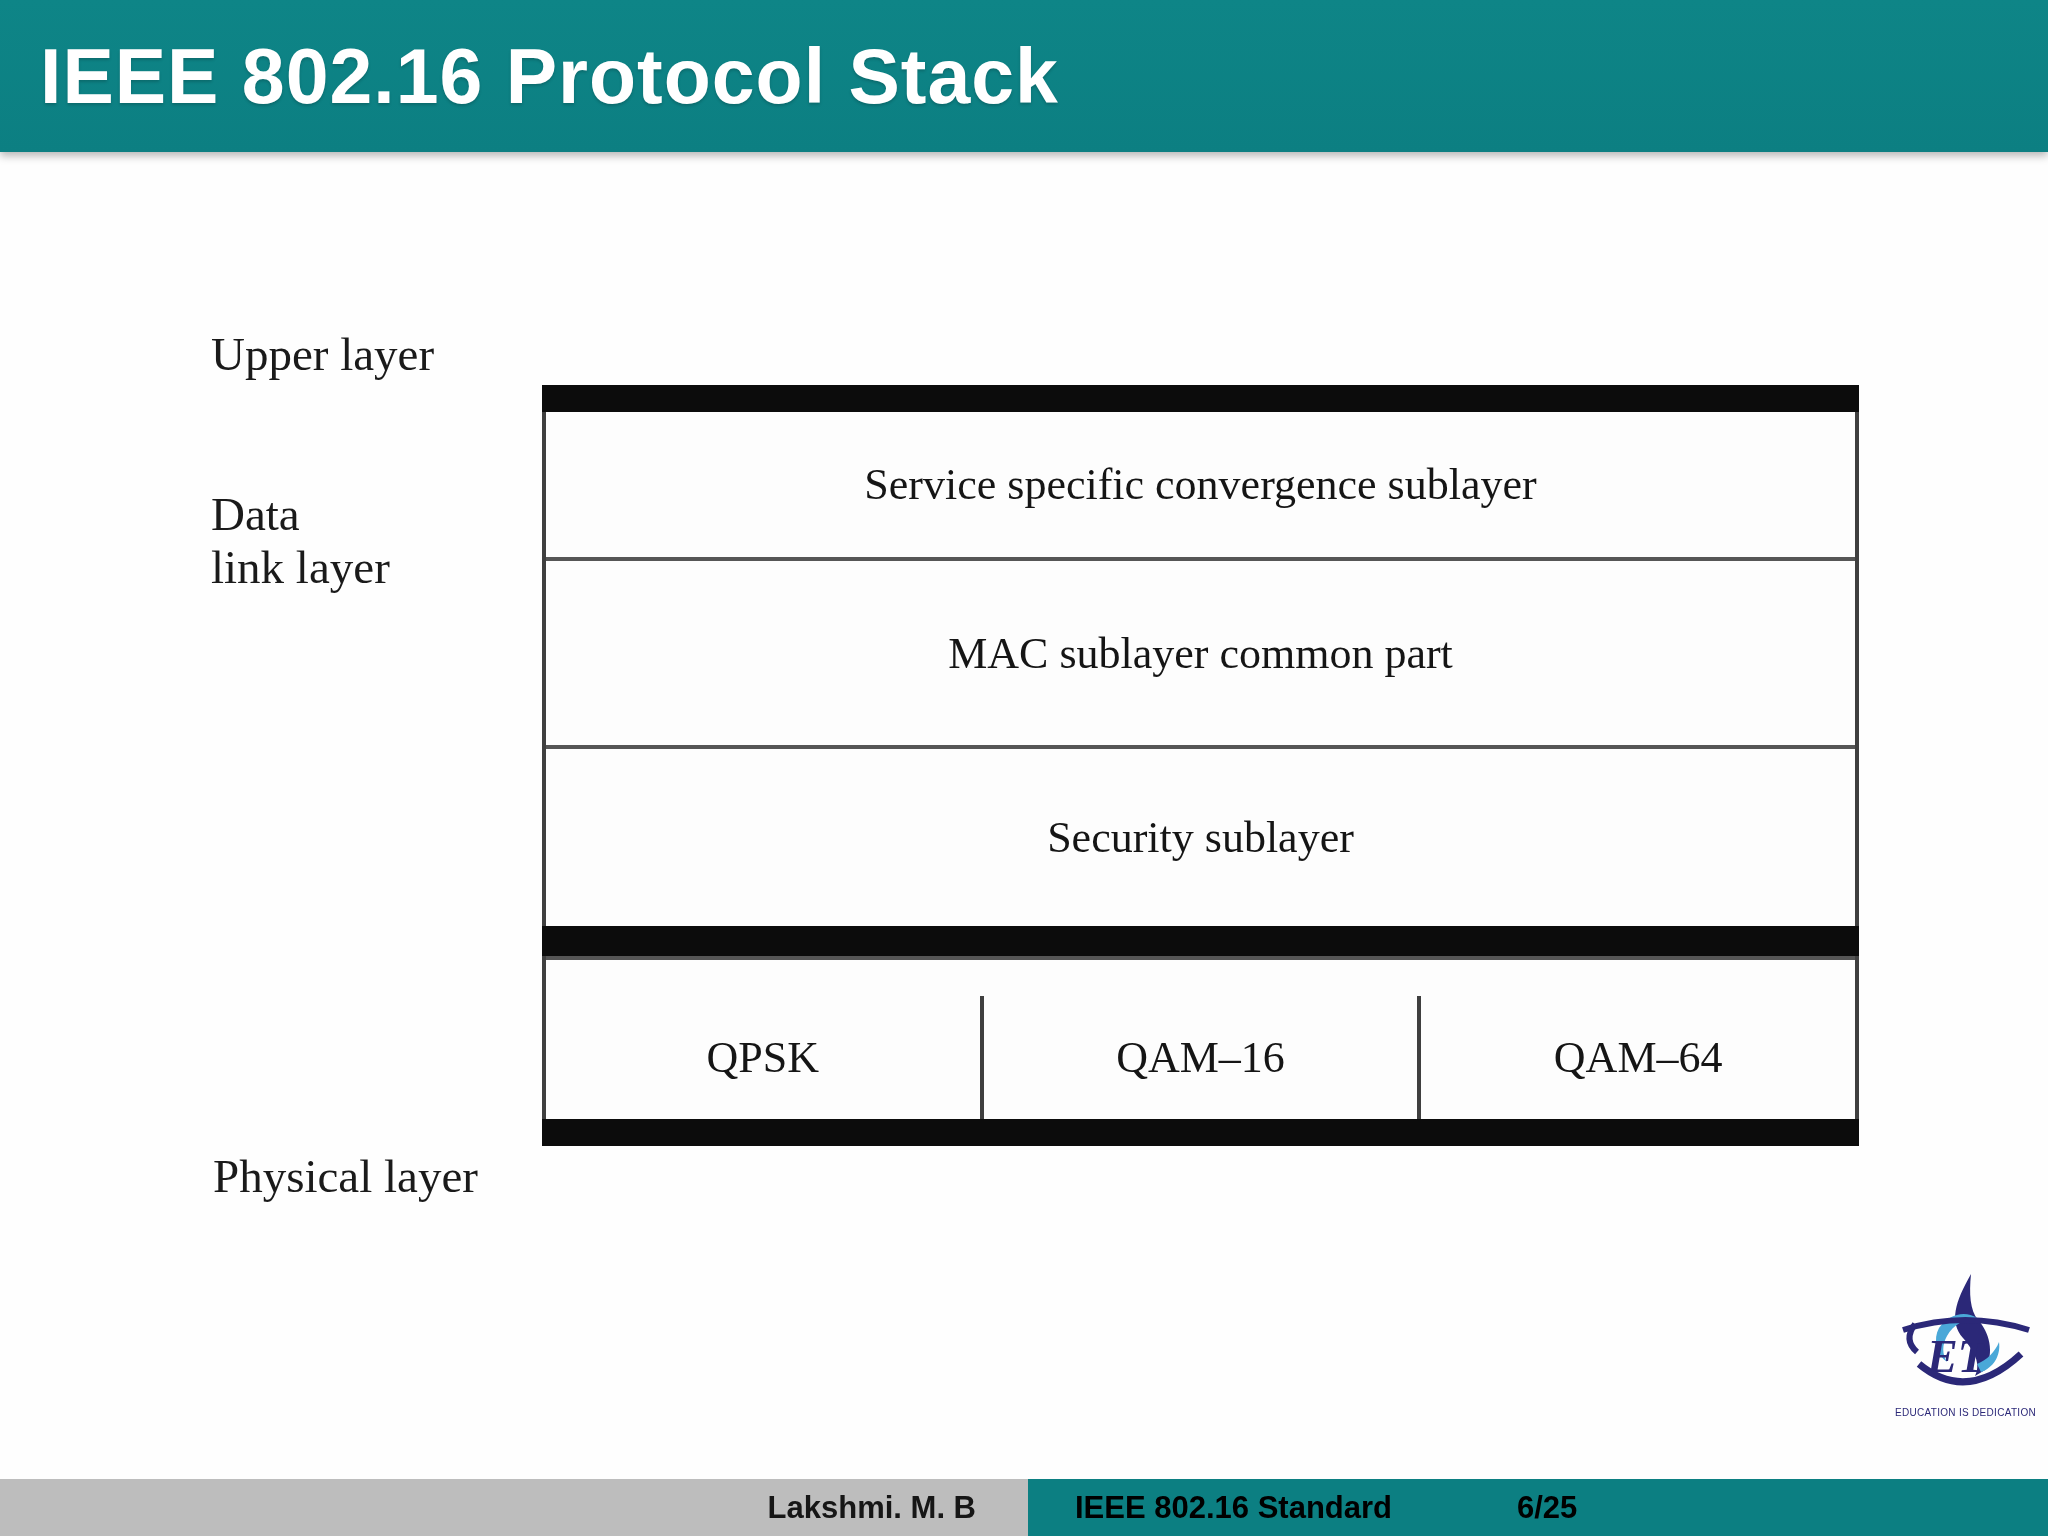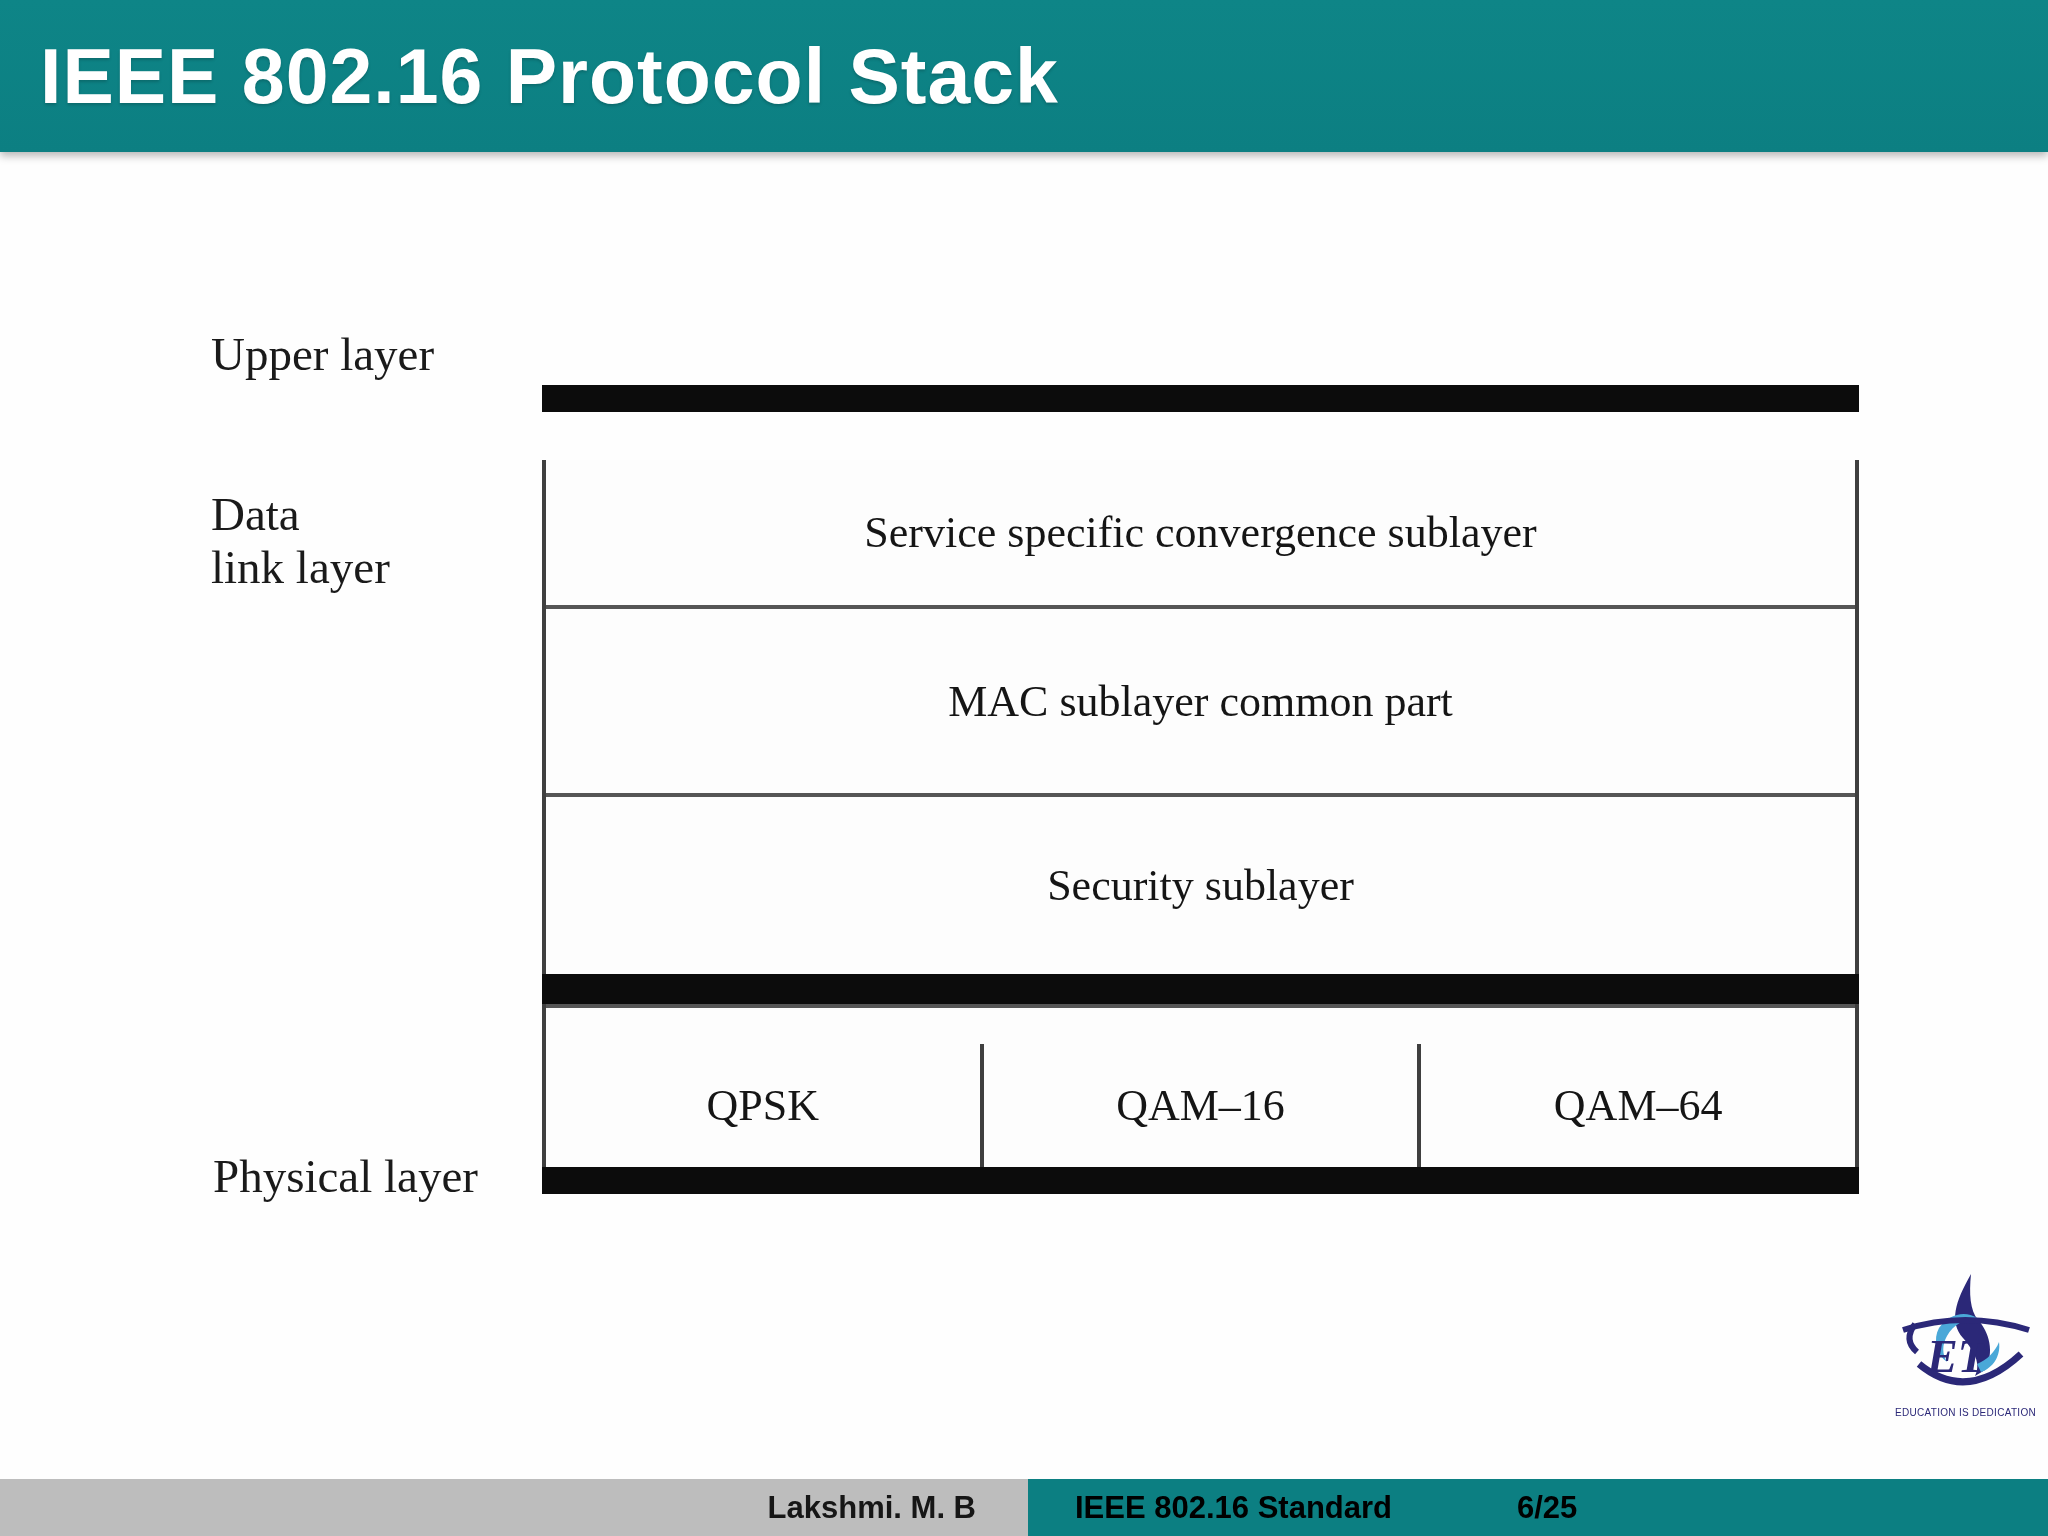--- a/index.html
+++ b/index.html
@@ -44,21 +44,21 @@
   .bar.b1{height:27px;}
   .bar.b2{height:30px;}
   .bar.b3{height:27px;}
   .srow{
     background:#fdfdfd;
     border-left:4px solid #3f3f3f;border-right:4px solid #3f3f3f;
     box-sizing:border-box;
     display:flex;align-items:center;justify-content:center;
     font-size:44px;
   }
-  .srow.r1{height:145px;margin-top:48px;}
+  .srow.r1{height:145px;}
   .srow.r2{height:184px;}
   .srow.r3{height:177px;}
   .srow.r4{height:162px;}
   .hline{
     height:4px;background:#565656;
     border-left:4px solid #3f3f3f;border-right:4px solid #3f3f3f;
     box-sizing:border-box;
   }
   .modrow{
     height:159px;background:#fdfdfd;

